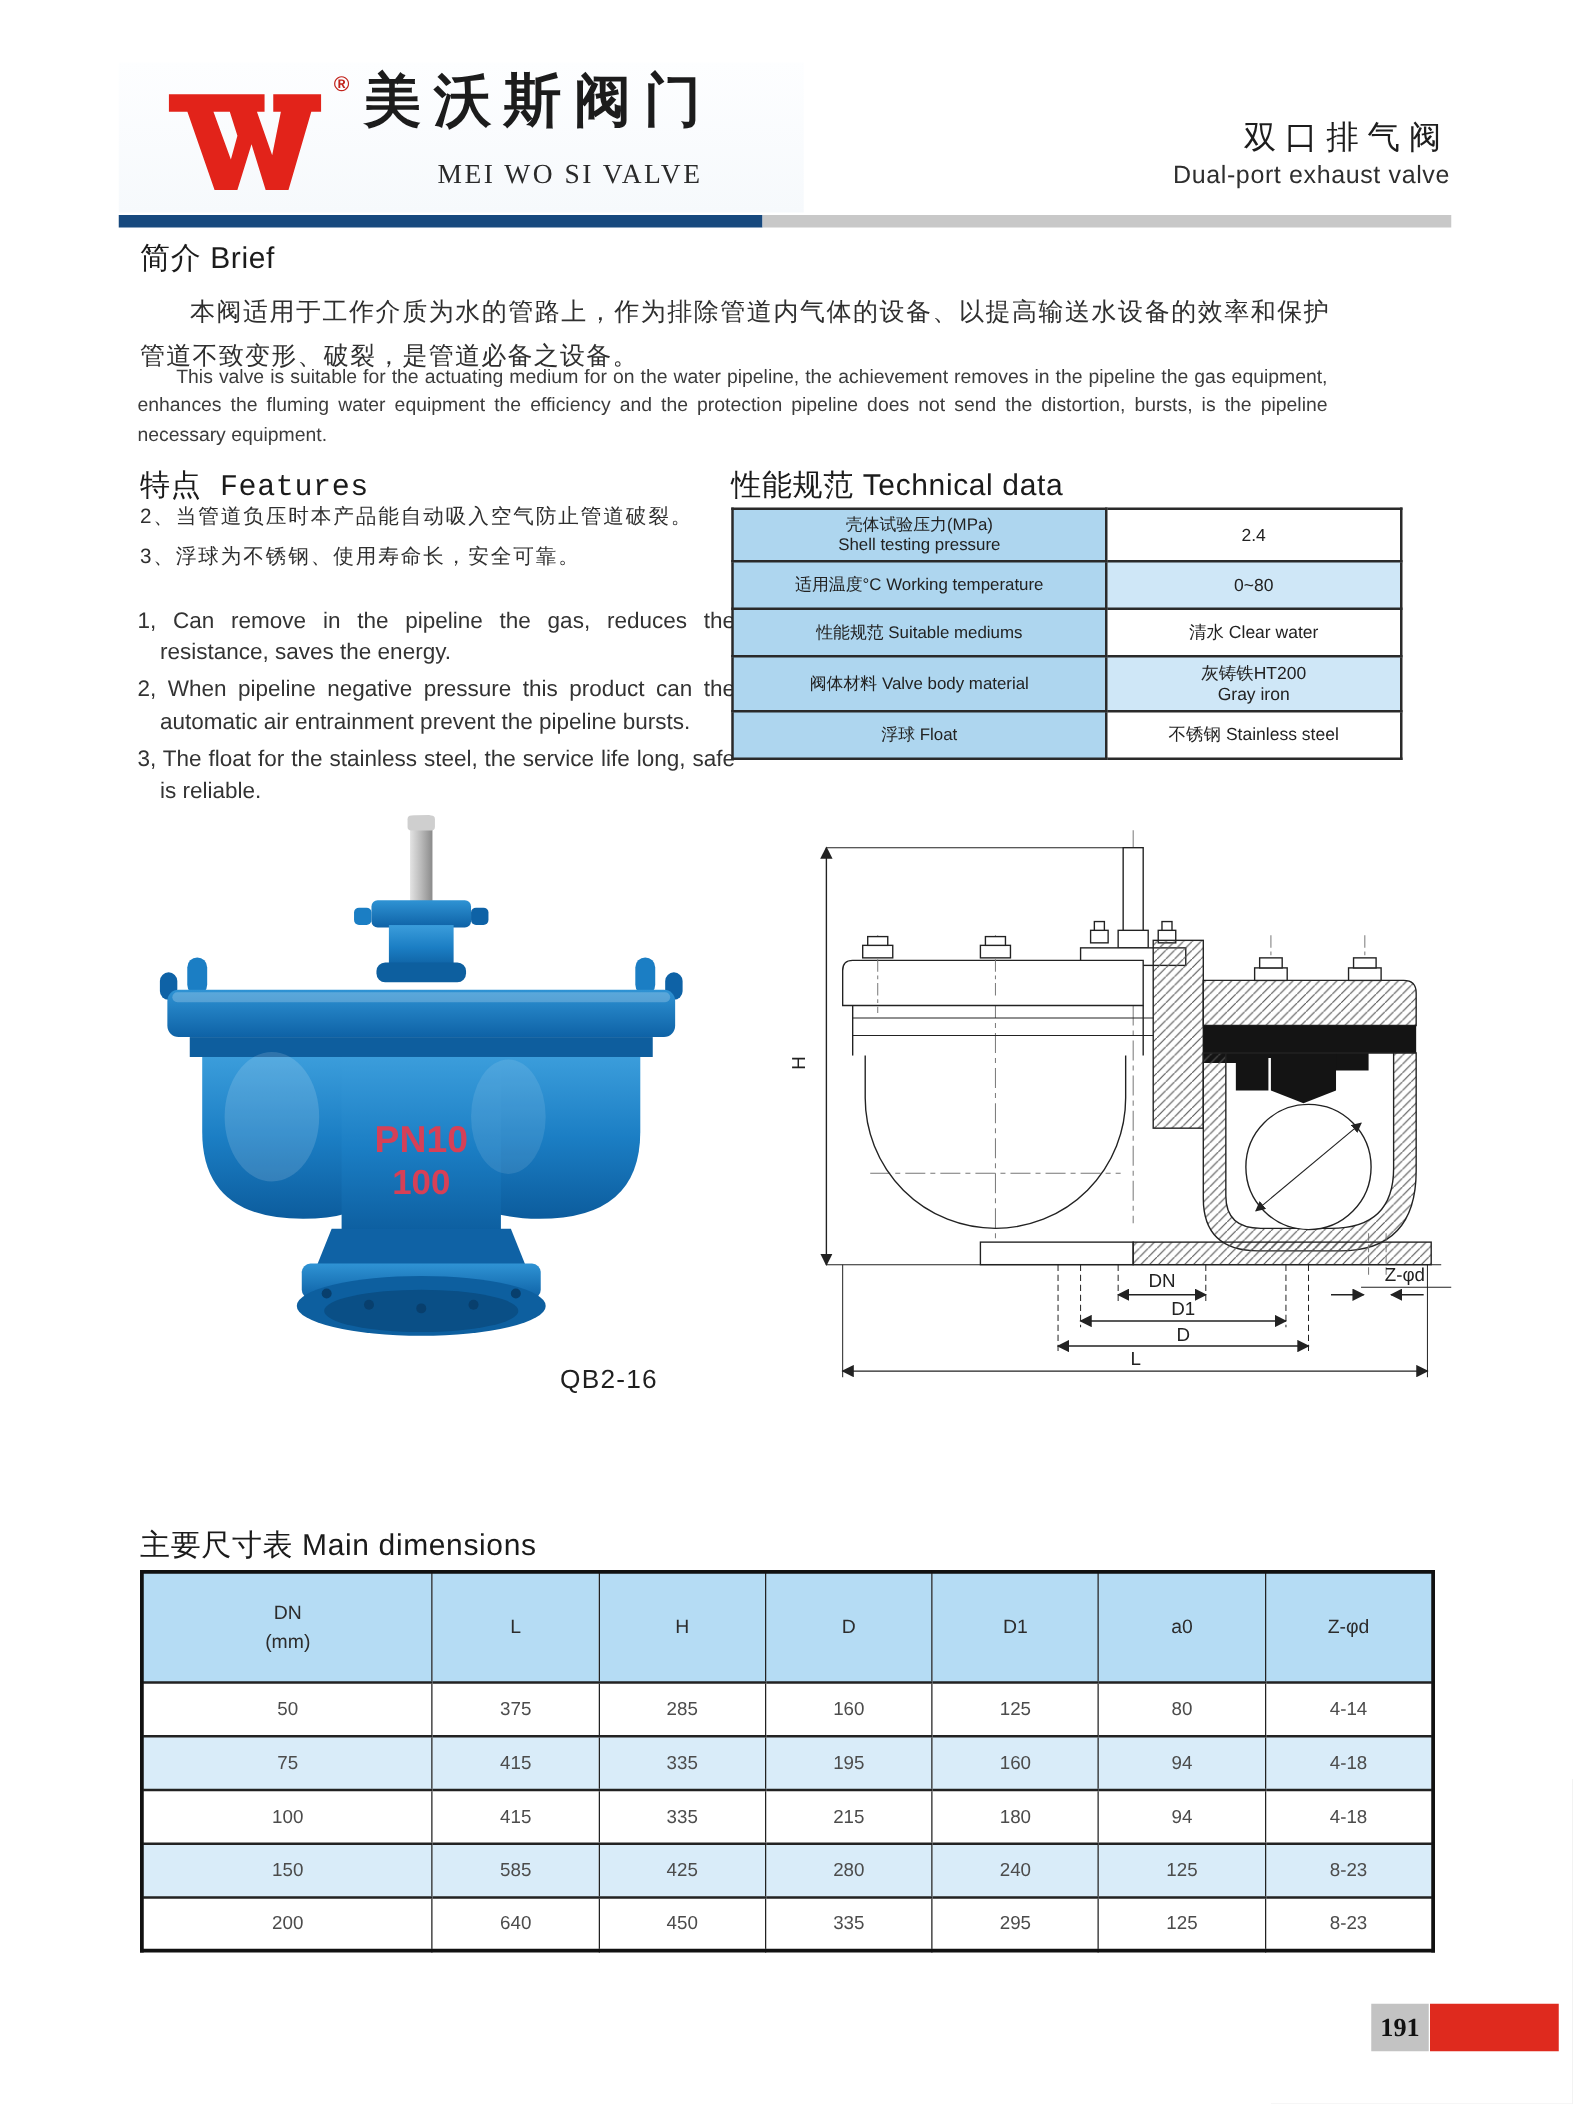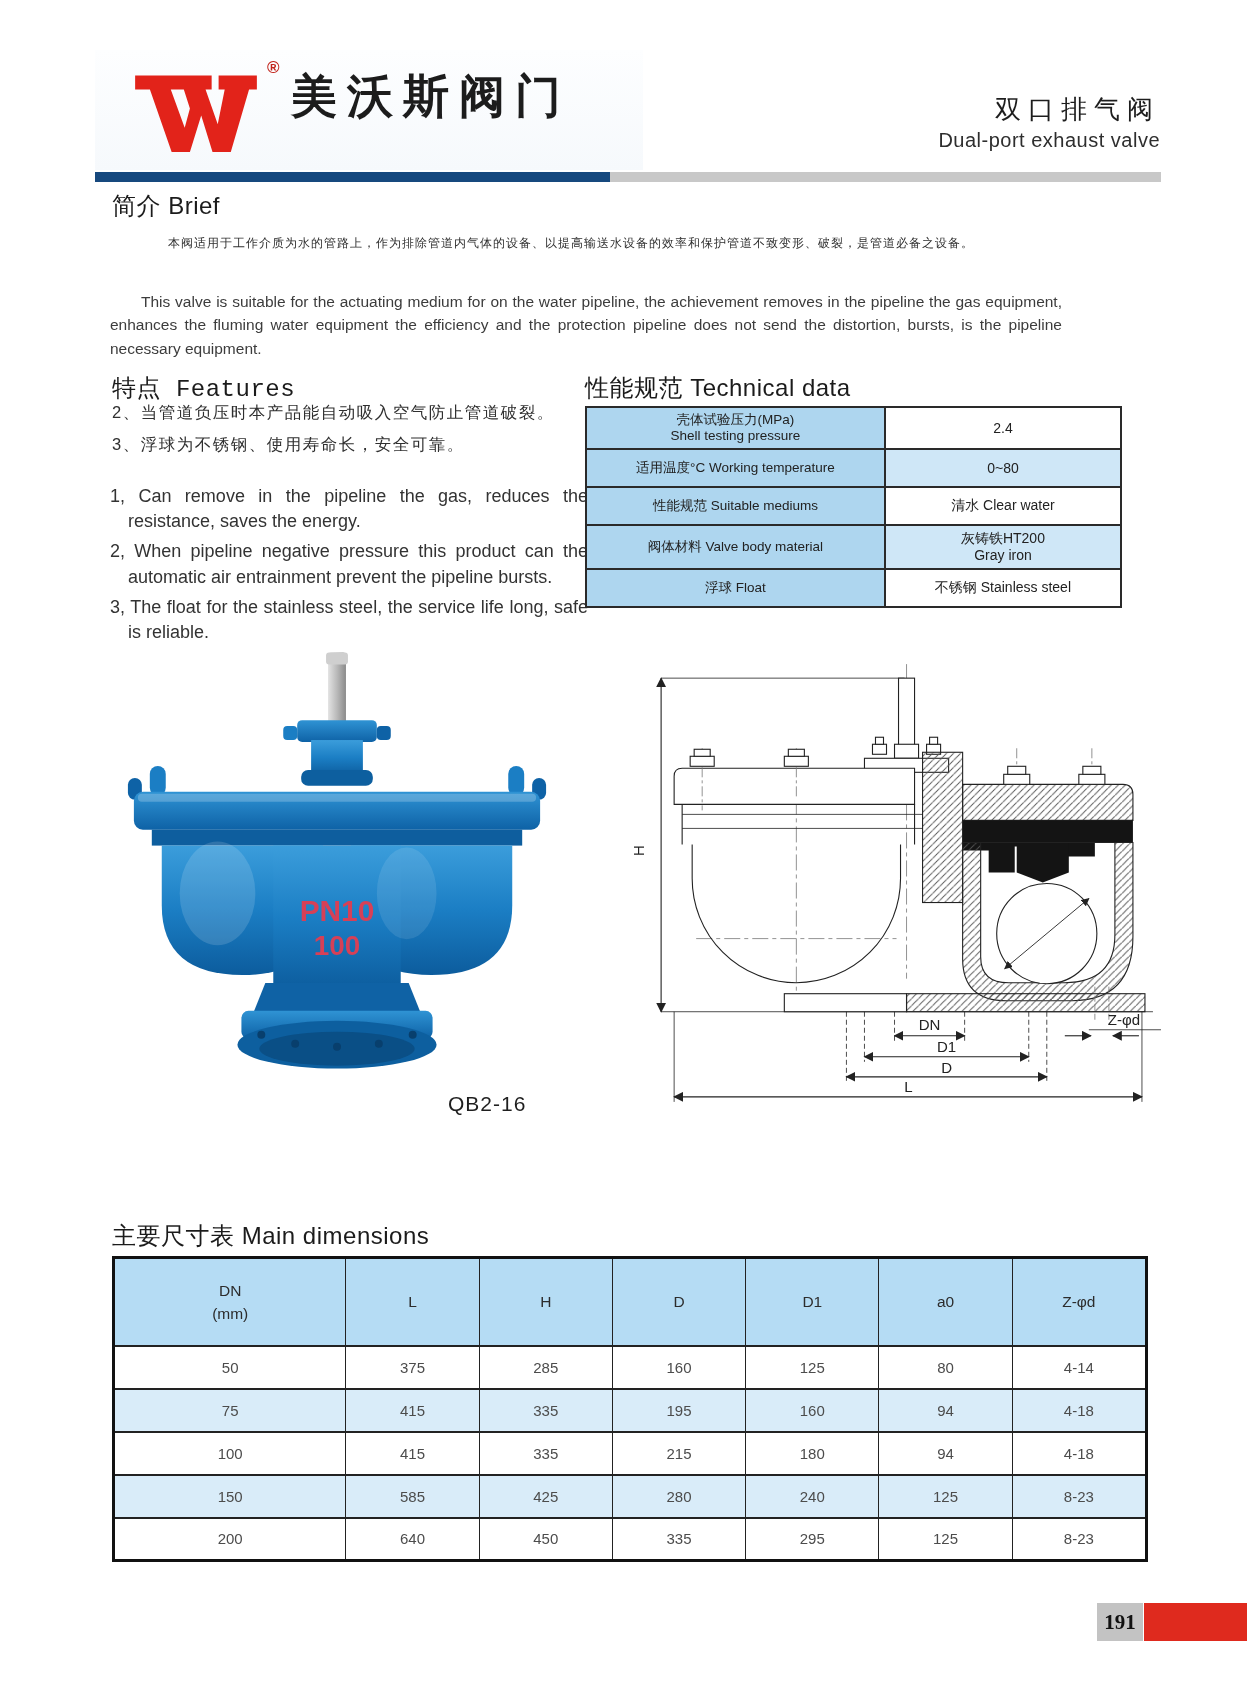--- a/index.html
+++ b/index.html
@@ -6,35 +6,35 @@
   .page{
     position:relative;width:1258px;height:1683px;background:#ffffff;
     margin:0 auto;overflow:hidden;
     font-family:"Liberation Sans","DejaVu Sans",sans-serif;color:#333;
   }
   
   .logo-box{position:absolute;left:95px;top:50px;width:548px;height:120px;
     background:linear-gradient(180deg,#fdfeff 0%,#f6f9fc 100%);}
   .logo-mark{position:absolute;left:32px;top:22px;width:138px;height:80px;}
   .reg-mark{position:absolute;left:172px;top:8px;font-size:17px;color:#c2241c;font-weight:bold;}
-  .logo-cn{position:absolute;left:196px;top:16px;width:330px;font-size:46px;font-weight:bold;
+  .logo-cn{position:absolute;left:196px;top:0;width:330px;font-size:46px;font-weight:bold;
     letter-spacing:10px;color:#1c1c1c;font-family:"Liberation Serif","DejaVu Serif",serif;white-space:nowrap;}
   .logo-en{position:absolute;left:196px;top:76px;width:330px;text-align:center;font-size:22px;
     letter-spacing:2px;color:#2a2a2a;font-family:"Liberation Serif","DejaVu Serif",serif;}
   .product-title{position:absolute;right:98px;top:92px;text-align:right;}
   .product-title .cn{font-size:26px;letter-spacing:7px;color:#1d1d1d;}
   .product-title .en{font-size:20px;color:#2e2e2e;margin-top:2px;letter-spacing:.5px;}
   .sep-bar{position:absolute;left:95px;top:172px;width:1066px;height:10px;font-size:0;}
   .sep-bar .navy{display:inline-block;width:515px;height:10px;background:#17497e;vertical-align:top;}
   .sep-bar .gray{display:inline-block;width:551px;height:10px;background:#c8c8c8;vertical-align:top;}
   
   .h2{position:absolute;font-size:24px;color:#1b1b1b;letter-spacing:.5px;}
   
-  .brief-cn{position:absolute;left:112px;top:233px;width:952px;font-size:12px;line-height:1.75;
-    color:#2f2f2f;text-indent:2em;text-align:justify;letter-spacing:1px;margin-left:32px;}
+  .brief-cn{position:absolute;left:112px;top:233px;width:952px;font-size:20px;line-height:1.75;
+    color:#2f2f2f;text-indent:2em;text-align:justify;letter-spacing:1px;}
   .brief-en{position:absolute;left:110px;top:290px;width:952px;font-size:15.5px;line-height:1.5;
     color:#3c3c3c;text-indent:2em;text-align:justify;}
   
   .feat-cn{position:absolute;left:112px;top:402px;width:480px;font-size:16.5px;color:#2f2f2f;letter-spacing:1.5px;}
   .feat-cn div{margin-bottom:10px;}
   .feat-en{position:absolute;left:110px;top:484px;width:478px;font-size:18px;color:#333;text-align:justify;}
   .feat-en div{padding-left:18px;text-indent:-18px;line-height:1.4;margin-bottom:5px;}
   
   .tech-table{position:absolute;left:585px;top:406px;width:537px;border-collapse:collapse;
     border:2px solid #1b1b1b;table-layout:fixed;}
@@ -72,20 +72,21 @@
 <body>
 
 <div class="page">
 
   <div class="logo-box">
     <svg class="logo-mark" viewBox="0 0 140 92" preserveAspectRatio="xMidYMid meet">
       <path d="M0,4 H50 V20 H41 L57,64 L63,42 L56,20 H50 V4 H88 V20 H81 L95,60 L103,20 H96 V4 H140 V20 H131 L110,92 H89 L76,50 L63,92 H42 L17,20 H0 Z" fill="#e2231a"></path>
     </svg>
     <span class="reg-mark">®</span>
     <div class="logo-cn">美沃斯阀门</div>
+    <div class="logo-en">MEI WO SI VALVE</div>
   </div>
 
   <div class="product-title">
     <div class="cn">双口排气阀</div>
     <div class="en">Dual-port exhaust valve</div>
   </div>
 
   <div class="sep-bar">
     <span class="navy"></span><span class="gray"></span>
   </div>

